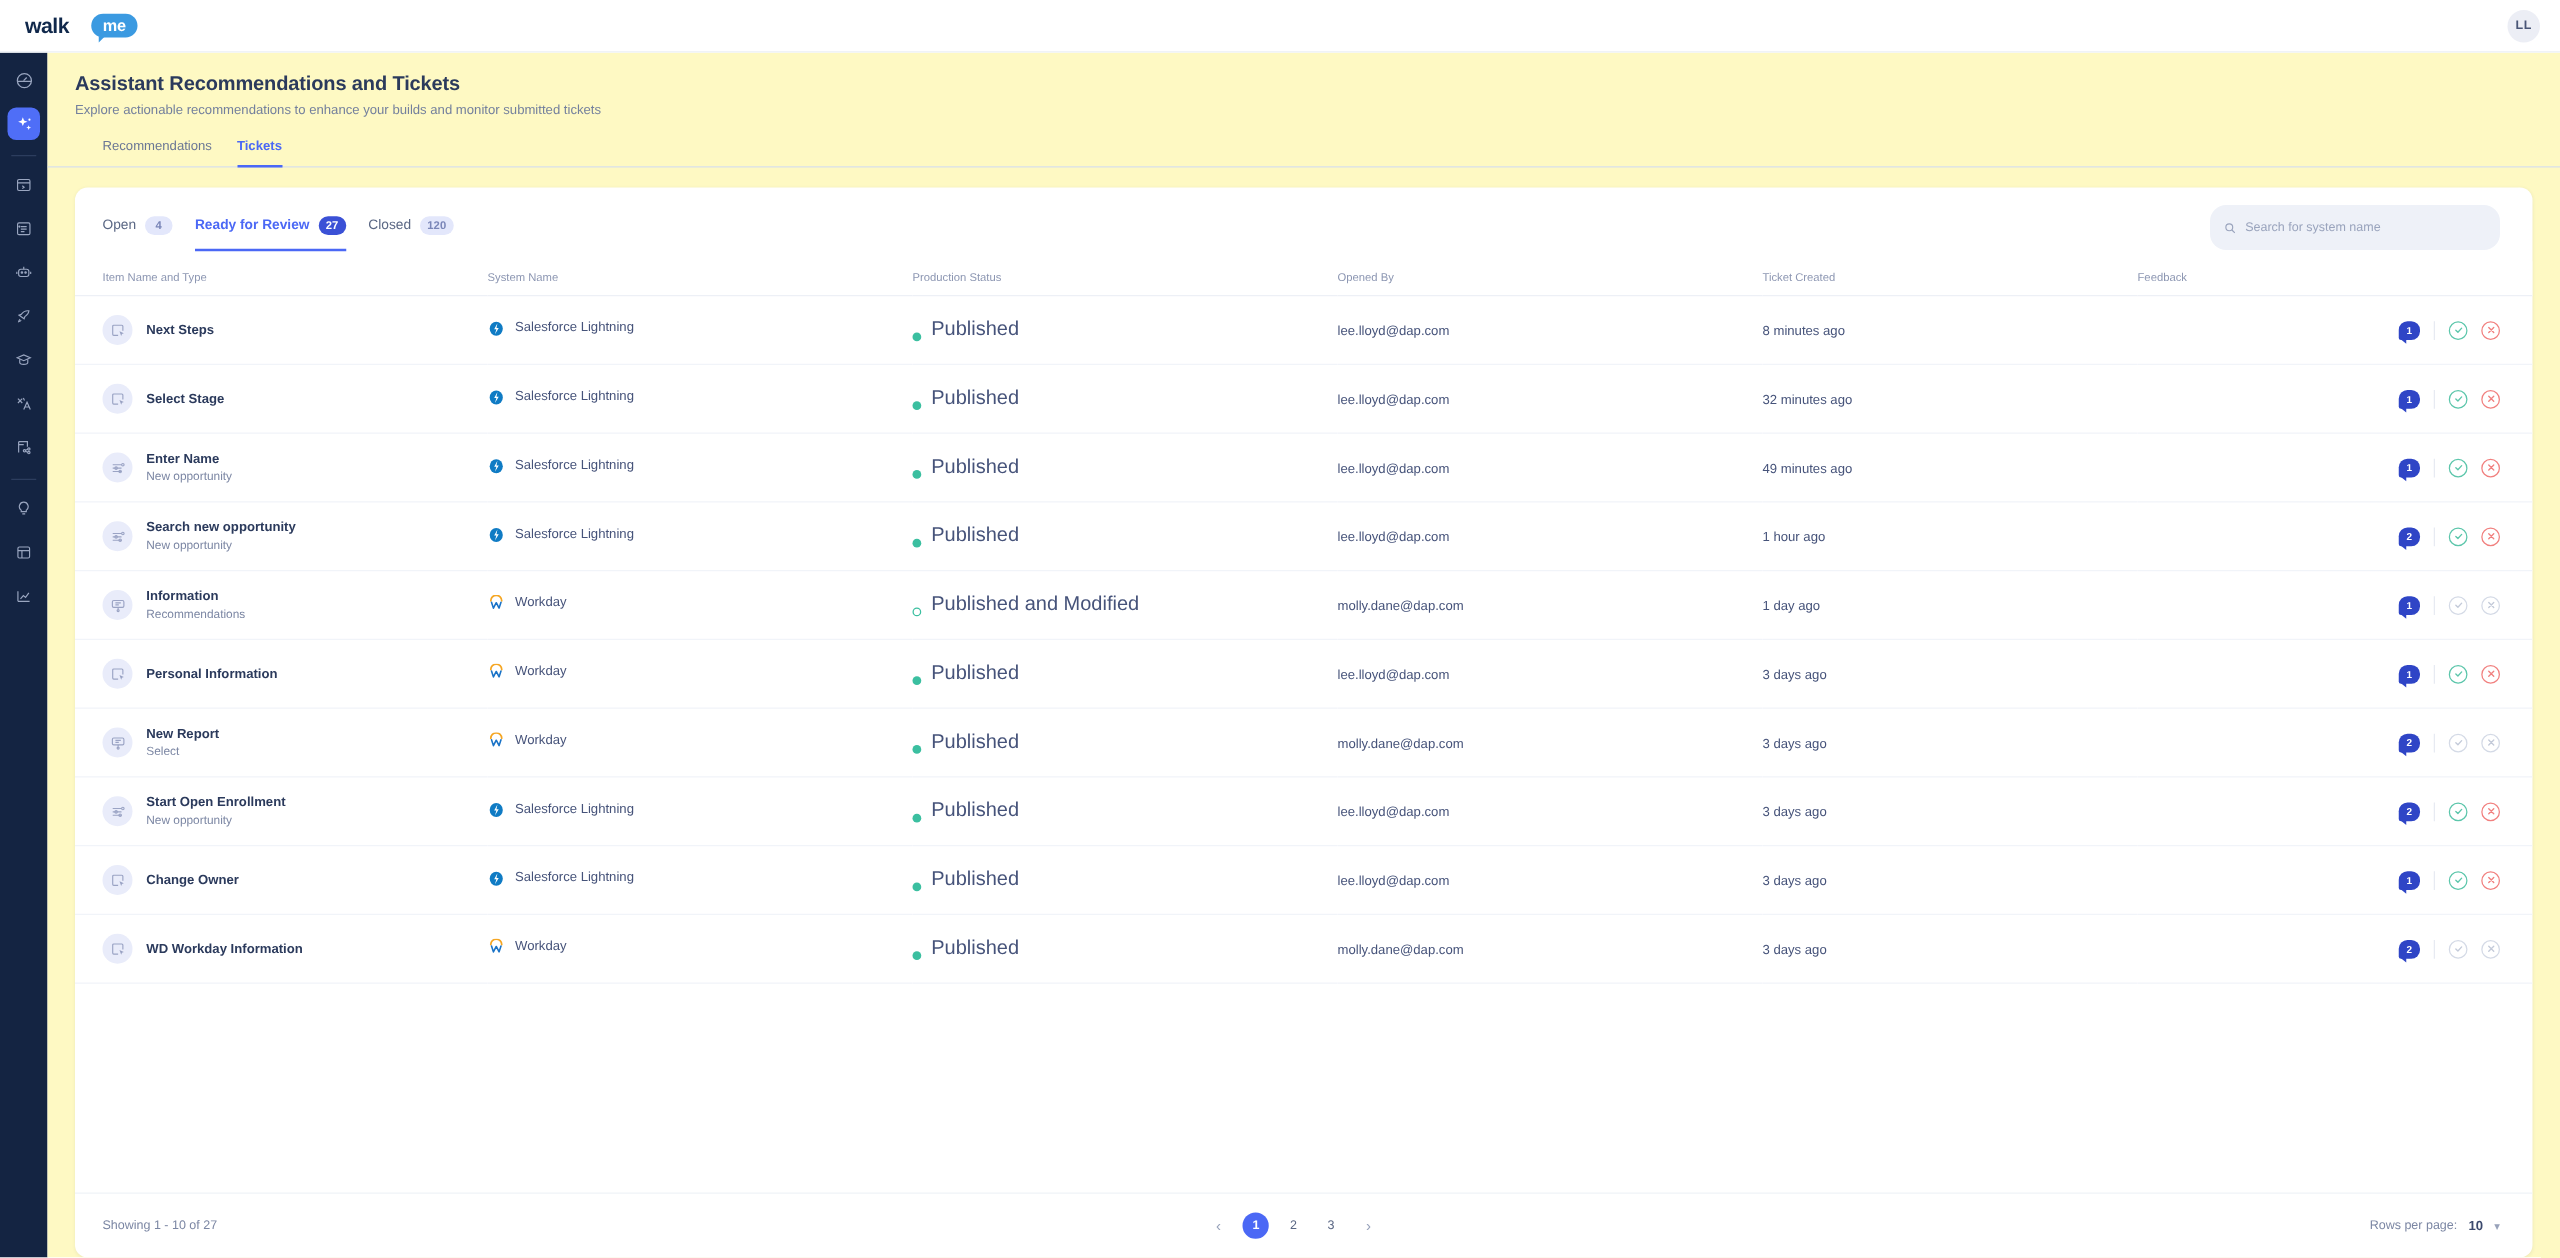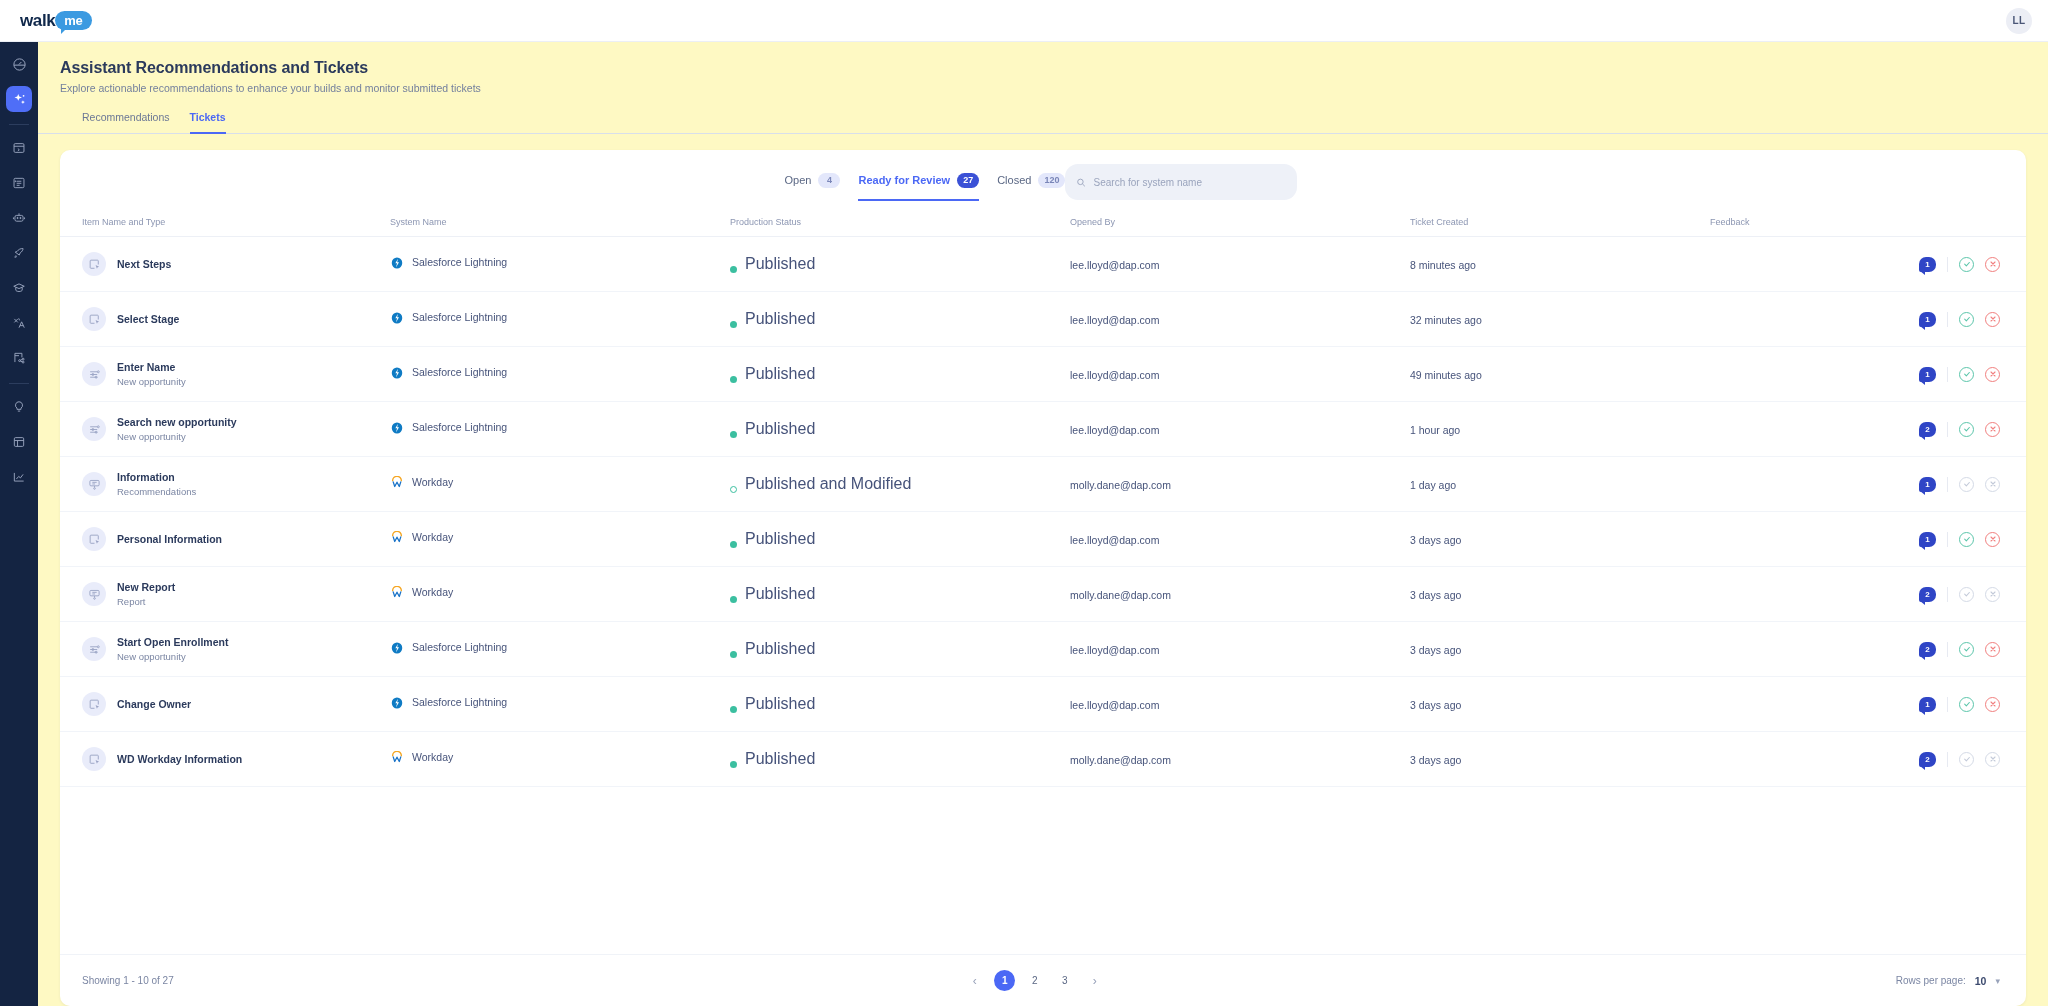--- a/index.html
+++ b/index.html
@@ -11,21 +11,21 @@
   }
   .app { position: relative; width: 2048px; height: 1006px; display: flex; flex-direction: column; }
 
   
   .topbar {
     height: 42px; flex: 0 0 42px; background: #ffffff;
     border-bottom: 1px solid #eceff5;
     display: flex; align-items: center; justify-content: space-between;
     padding: 0 16px 0 20px; position: relative; z-index: 5;
   }
-  .logo { display: flex; align-items: center; gap: 0; justify-content: center; }
+  .logo { display: flex; align-items: center; gap: 18px; justify-content: center; }
   .logo-walk {
     font-size: 17px; font-weight: 700; color: #10284b; letter-spacing: -0.4px;
   }
   .logo-me {
     background: #3b9ae1; color: #fff; font-size: 13px; font-weight: 700;
     border-radius: 11px; padding: 2px 9px 2px; position: relative; letter-spacing: -0.2px;
   }
   .logo-me:after {
     content:""; position:absolute; left:6px; bottom:-4px; width:0; height:0;
     border-left: 5px solid #3b9ae1; border-bottom: 5px solid transparent;
@@ -71,21 +71,21 @@
   
   .card-wrap { padding: 16px 22px 0 22px; flex: 1; min-height: 0; display:flex; }
   .card {
     background: #ffffff; border-radius: 10px; flex: 1;
     box-shadow: 0 1px 3px rgba(30,40,80,0.07);
     display: flex; flex-direction: column; min-width: 0;
     overflow: hidden;
   }
 
   .card-top {
-    display: flex; align-items: center; justify-content: center;
+    display: flex; align-items: center; justify-content: space-between;
     padding: 14px 26px 0 22px;
   }
   .subtabs { display: flex; align-items: flex-end; gap: 18px; }
   .subtab {
     display: flex; align-items: center; gap: 7px; font-size: 11px; color: #5a6784;
     padding-bottom: 11px; border-bottom: 2px solid transparent; white-space: nowrap;
   }
   .subtab.active { color: #4b68f5; font-weight: 600; border-bottom-color: #4b68f5; }
   .badge {
     min-width: 22px; height: 15px; border-radius: 8px; background: #e3e7fb;
@@ -649,21 +649,21 @@
                       <span class="item-ic">
                         <svg width="13" height="13" viewBox="0 0 24 24" fill="none" stroke="currentColor" stroke-width="1.7">
                           <rect x="3.5" y="4.5" width="17" height="10" rx="2"></rect>
                           <path d="M8 8h8M8 11h5"></path>
                           <path d="M12 14.5v3"></path>
                           <circle cx="12" cy="19.3" r="1.5"></circle>
                         </svg>
                       </span>
                       <span class="item-txt">
                         <span class="item-name">New Report</span>
-                        <span class="item-sub">Report</span>
+                        <span class="item-sub">Select</span>
                       </span>
                     </div>
                   </td>
                   <td class="col-sys">
                     <div class="sys-cell">
                       <span><svg class="sys-ic" viewBox="0 0 24 24" fill="none">
                           <path d="M4.5 8a7.5 7.5 0 0 1 15 0" stroke="#f5a623" stroke-width="2.4" stroke-linecap="round"></path>
                           <path d="M5.5 10l2.6 8 3.9-7.4 3.9 7.4 2.6-8" stroke="#1a73c7" stroke-width="2.2" stroke-linecap="round" stroke-linejoin="round" fill="none"></path>
                         </svg></span>
                       <span>Workday</span>

